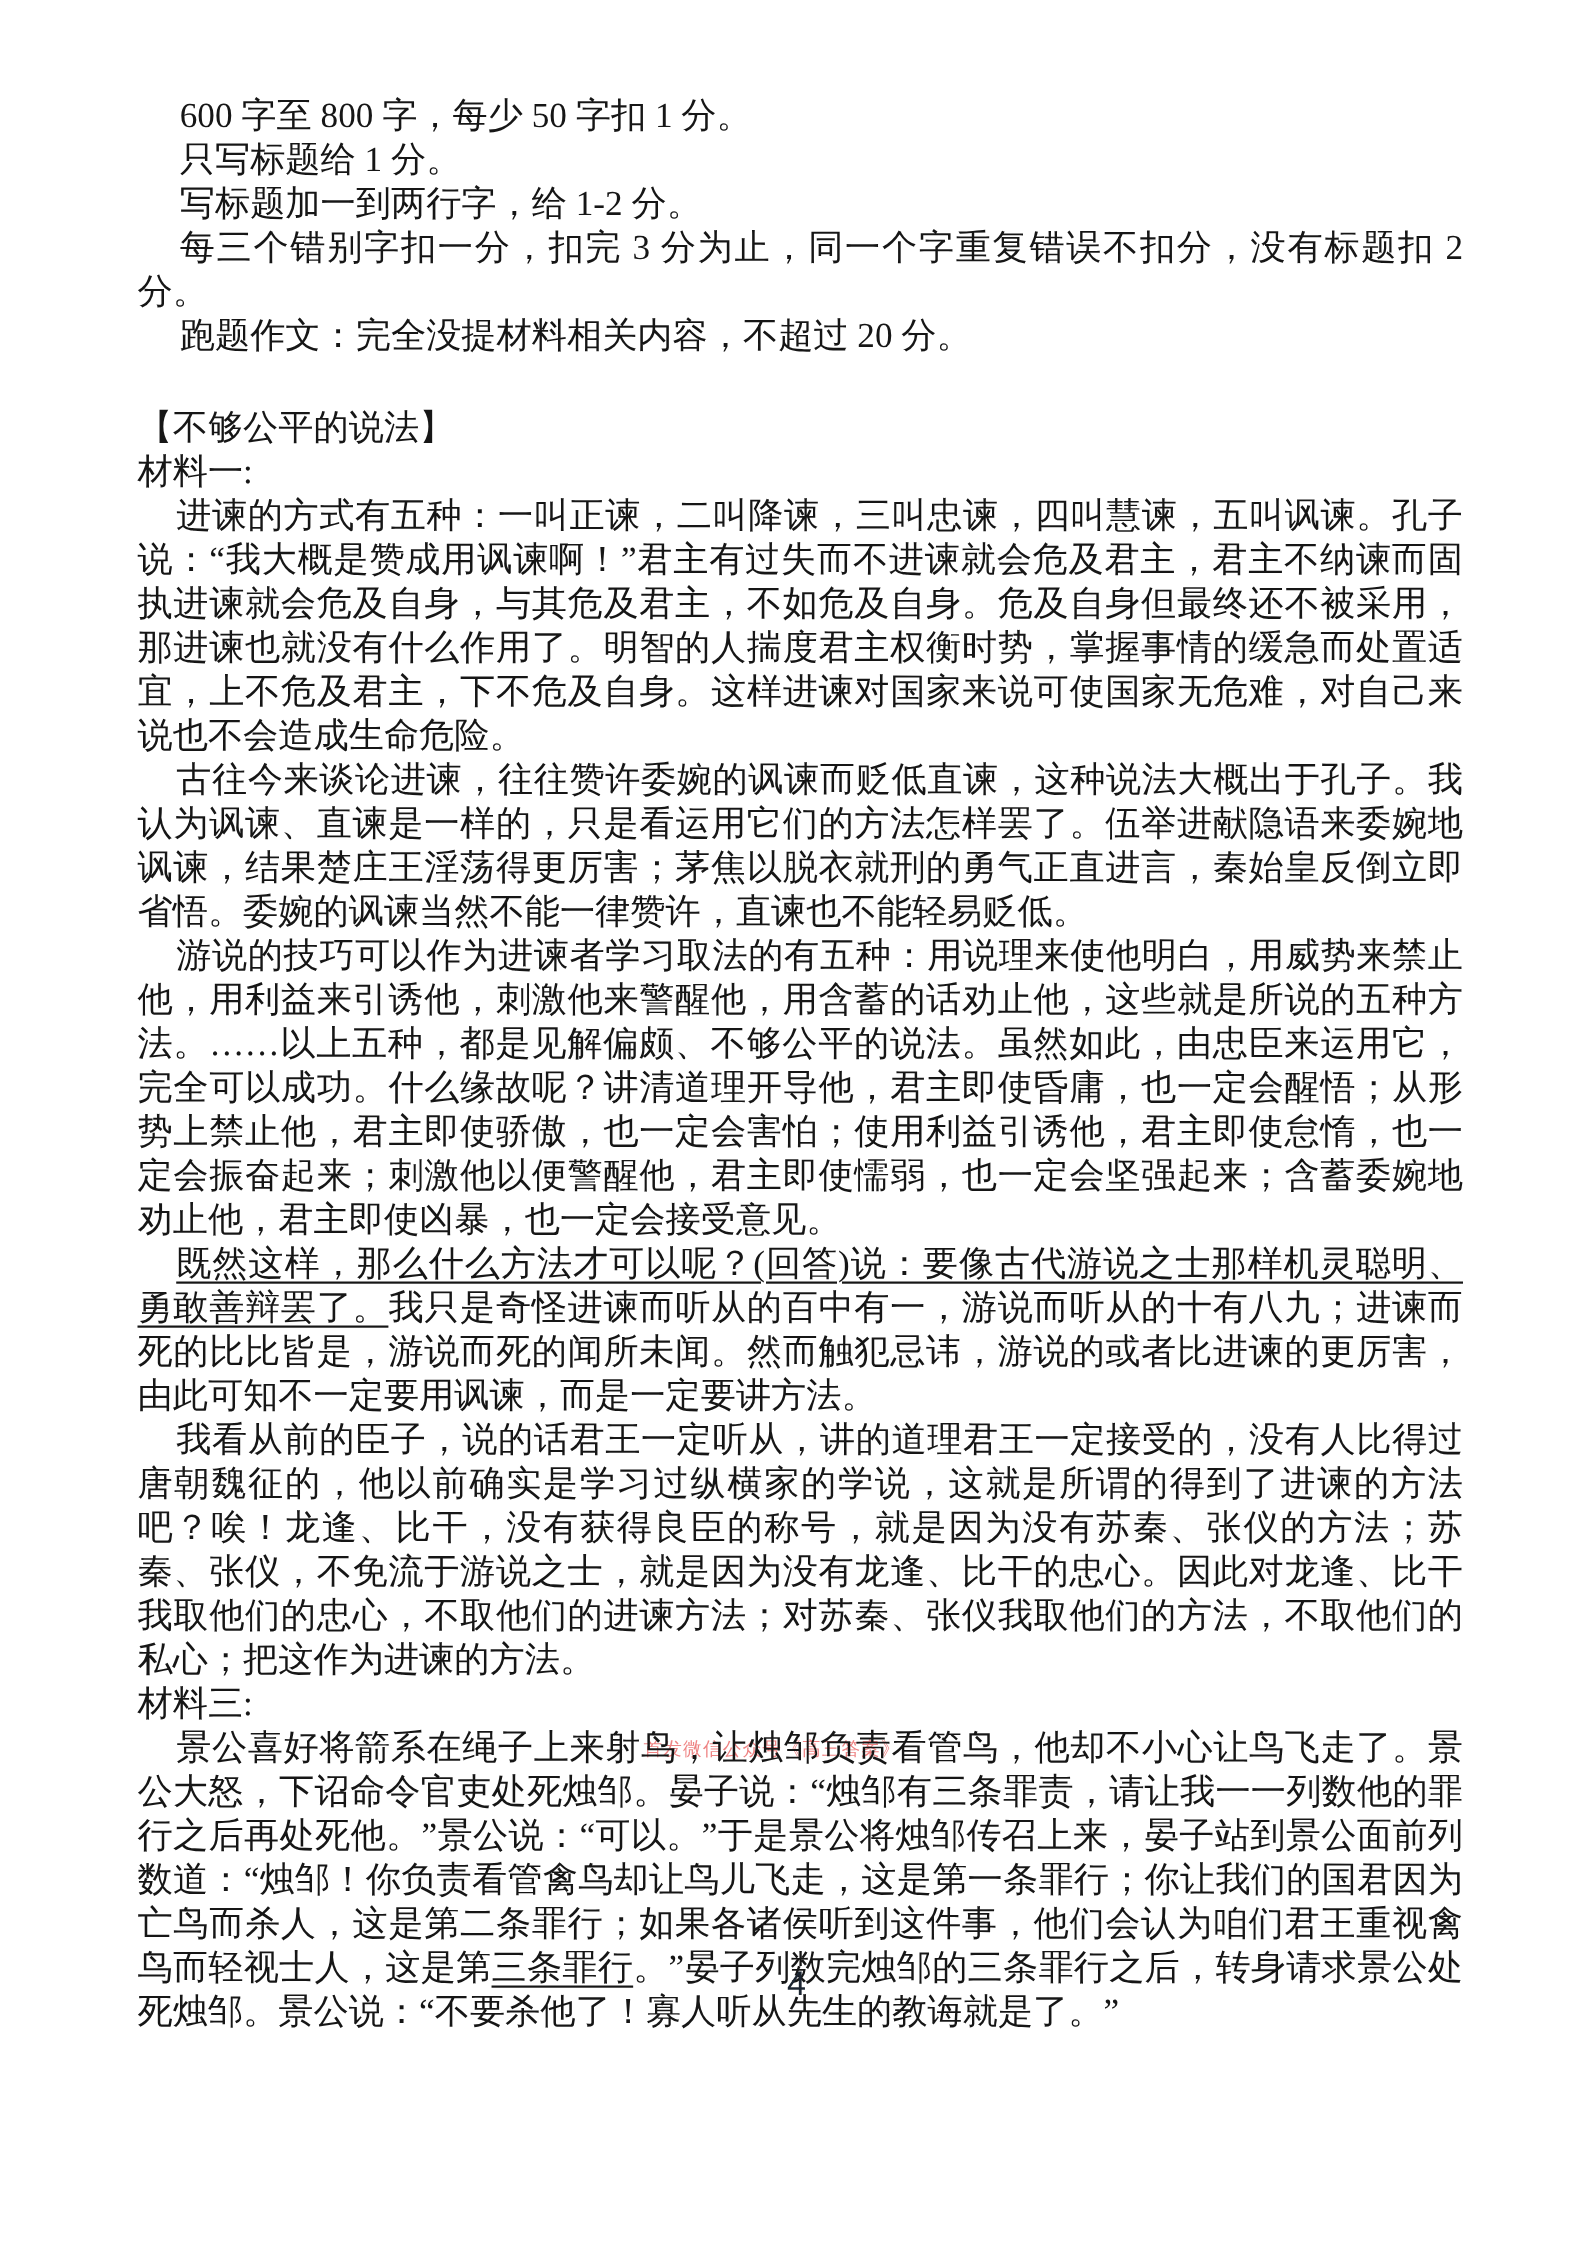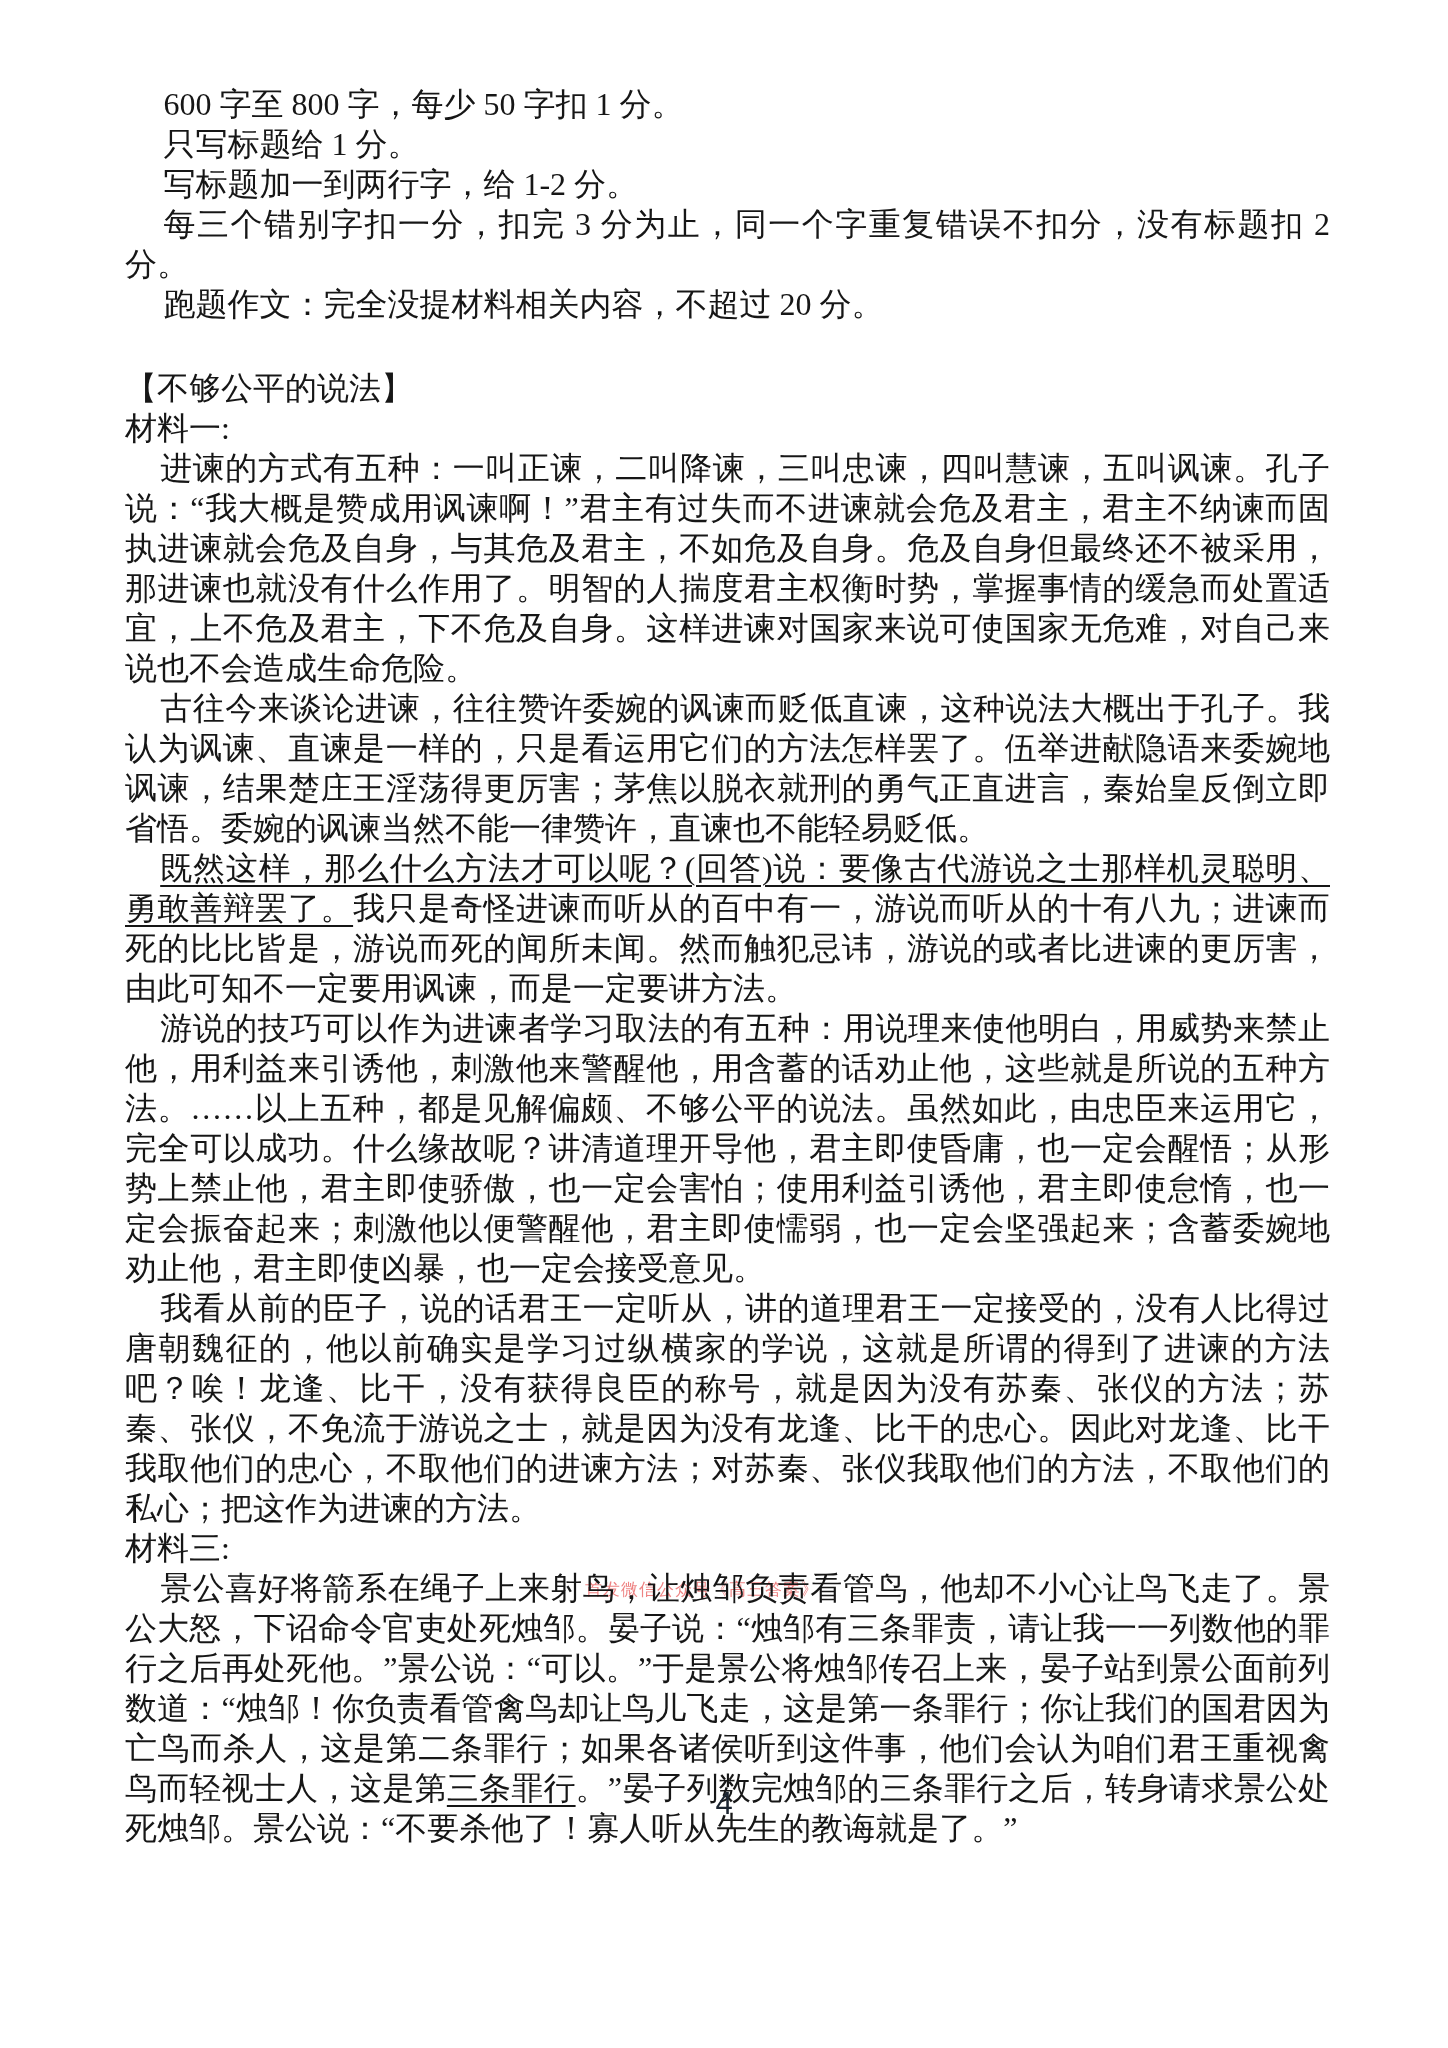--- a/index.html
+++ b/index.html
@@ -68,22 +68,22 @@
     <p class="note-line">写标题加一到两行字，给 1-2 分。</p>
     <p class="note-line">每三个错别字扣一分，扣完 3 分为止，同一个字重复错误不扣分，没有标题扣 2 分。</p>
     <p class="note-line">跑题作文：完全没提材料相关内容，不超过 20 分。</p>
 
     <p class="sec-title">【不够公平的说法】</p>
 
     <p class="mat-label">材料一:</p>
     <p class="para">进谏的方式有五种：一叫正谏，二叫降谏，三叫忠谏，四叫慧谏，五叫讽谏。孔子说：“我大概是赞成用讽谏啊！”君主有过失而不进谏就会危及君主，君主不纳谏而固执进谏就会危及自身，与其危及君主，不如危及自身。危及自身但最终还不被采用，那进谏也就没有什么作用了。明智的人揣度君主权衡时势，掌握事情的缓急而处置适宜，上不危及君主，下不危及自身。这样进谏对国家来说可使国家无危难，对自己来说也不会造成生命危险。</p>
 
     <p class="para">古往今来谈论进谏，往往赞许委婉的讽谏而贬低直谏，这种说法大概出于孔子。我认为讽谏、直谏是一样的，只是看运用它们的方法怎样罢了。伍举进献隐语来委婉地讽谏，结果楚庄王淫荡得更厉害；茅焦以脱衣就刑的勇气正直进言，秦始皇反倒立即省悟。委婉的讽谏当然不能一律赞许，直谏也不能轻易贬低。</p>
+    <p class="para">游说的技巧可以作为进谏者学习取法的有五种：用说理来使他明白，用威势来禁止他，用利益来引诱他，刺激他来警醒他，用含蓄的话劝止他，这些就是所说的五种方法。……以上五种，都是见解偏颇、不够公平的说法。虽然如此，由忠臣来运用它，完全可以成功。什么缘故呢？讲清道理开导他，君主即使昏庸，也一定会醒悟；从形势上禁止他，君主即使骄傲，也一定会害怕；使用利益引诱他，君主即使怠惰，也一定会振奋起来；刺激他以便警醒他，君主即使懦弱，也一定会坚强起来；含蓄委婉地劝止他，君主即使凶暴，也一定会接受意见。</p>
     <p class="para"><span class="u">既然这样，那么什么方法才可以呢？(回答)说：要像古代游说之士那样机灵聪明、勇敢善辩罢了。</span><span>我只是奇怪进谏而听从的百中有一，游说而听从的十有八九；进谏而死的比比皆是，游说而死的闻所未闻。然而触犯忌讳，游说的或者比进谏的更厉害，由此可知不一定要用讽谏，而是一定要讲方法。</span></p>
-    <p class="para">游说的技巧可以作为进谏者学习取法的有五种：用说理来使他明白，用威势来禁止他，用利益来引诱他，刺激他来警醒他，用含蓄的话劝止他，这些就是所说的五种方法。……以上五种，都是见解偏颇、不够公平的说法。虽然如此，由忠臣来运用它，完全可以成功。什么缘故呢？讲清道理开导他，君主即使昏庸，也一定会醒悟；从形势上禁止他，君主即使骄傲，也一定会害怕；使用利益引诱他，君主即使怠惰，也一定会振奋起来；刺激他以便警醒他，君主即使懦弱，也一定会坚强起来；含蓄委婉地劝止他，君主即使凶暴，也一定会接受意见。</p>
     <p class="para">我看从前的臣子，说的话君王一定听从，讲的道理君王一定接受的，没有人比得过唐朝魏征的，他以前确实是学习过纵横家的学说，这就是所谓的得到了进谏的方法吧？唉！龙逢、比干，没有获得良臣的称号，就是因为没有苏秦、张仪的方法；苏秦、张仪，不免流于游说之士，就是因为没有龙逢、比干的忠心。因此对龙逢、比干我取他们的忠心，不取他们的进谏方法；对苏秦、张仪我取他们的方法，不取他们的私心；把这作为进谏的方法。</p>
 
     <p class="mat-label">材料三:</p>
     <p class="para"><span>景公喜好将箭系在绳子上来射鸟，让烛邹负责看管鸟，他却不小心让鸟飞走了。景公大怒，下诏命令官吏处死烛邹。晏子说：“烛邹有三条罪责，请让我一一列数他的罪行之后再处死他。”景公说：“可以。”于是景公将烛邹传召上来，晏子站到景公面前列数道：“烛邹！你负责看管禽鸟却让鸟儿飞走，这是第一条罪行；你让我们的国君因为亡鸟而杀人，这是第二条罪行；如果各诸侯听到这件事，他们会认为咱们君王重视禽鸟而轻视士人，这是第</span><span class="u">三条罪行</span><span>。”晏子列数完烛邹的三条罪行之后，转身请求景公处死烛邹。景公说：“不要杀他了！寡人听从先生的教诲就是了。”</span></p>
 
   </div>
 
   <div class="page-number">4</div>
 
 </div>

